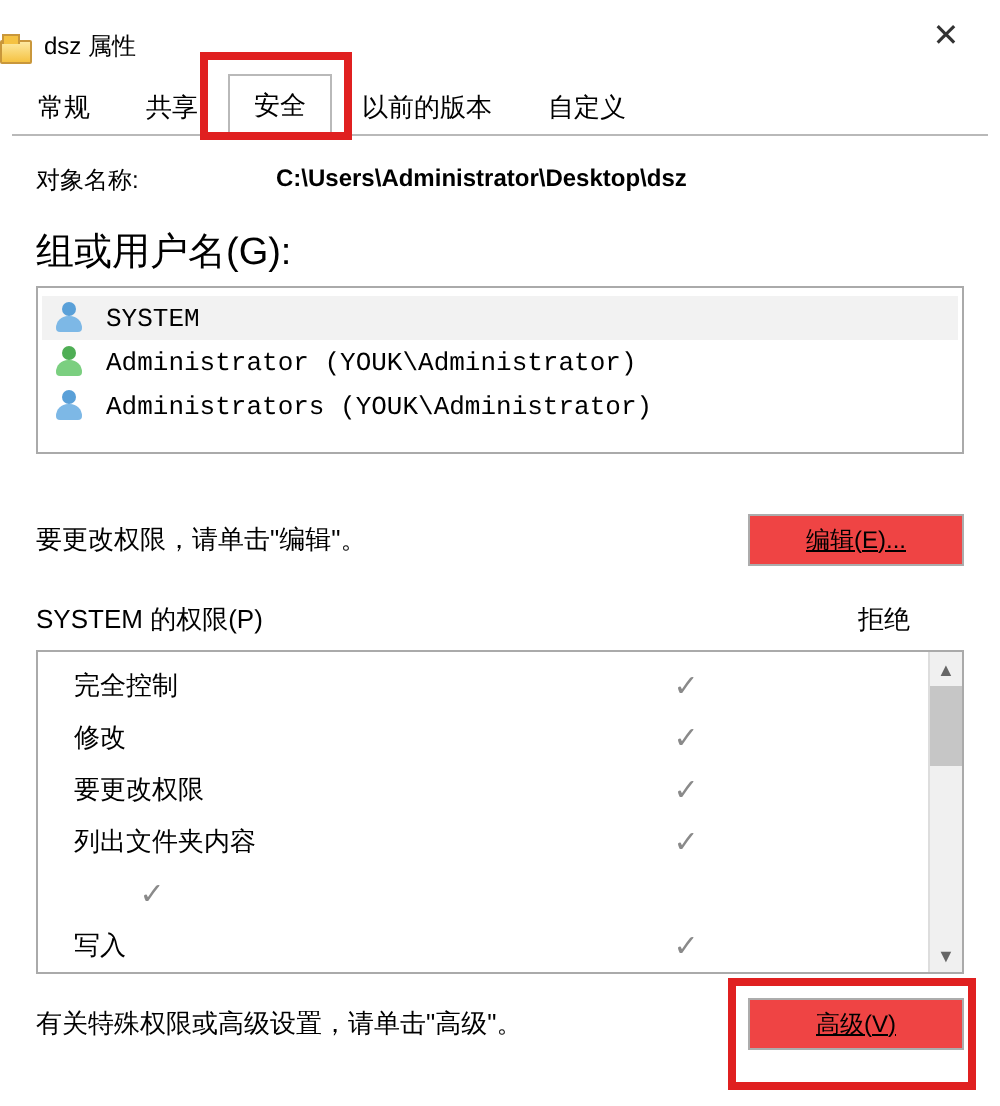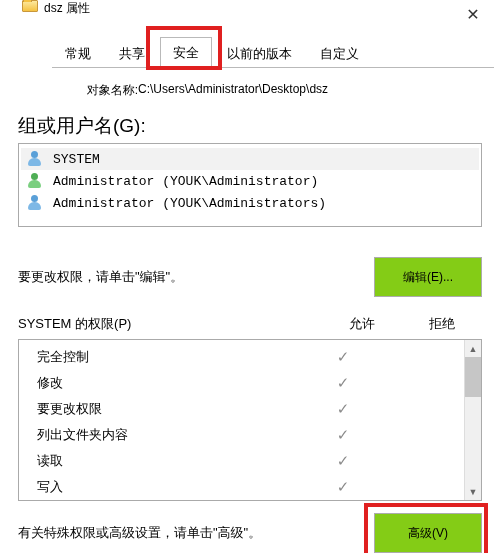--- a/index.html
+++ b/index.html
@@ -8,23 +8,23 @@
     font-family: "Microsoft YaHei", "Segoe UI", Tahoma, sans-serif;
     font-size: 12px;
     background: #fff;
     color: #000;
     width: 500px;
     height: 553px;
     overflow: hidden;
   }
   .titlebar {
     display: flex;
-    align-items: flex-start;
+    align-items: flex-end;
     height: 32px;
-    padding: 0 6px 0 22px;
+    padding: 0 6px 0 0;
   }
   .titlebar .folder-ico {
     width: 16px; height: 12px;
     border: 1px solid #c9973b;
     background: linear-gradient(#fde9a0,#f5c242);
     margin-right: 6px;
     border-radius: 1px;
     position: relative;
   }
   .titlebar .folder-ico:before{
@@ -36,21 +36,20 @@
     width: 42px; height: 28px;
     display:flex;align-items:center;justify-content:center;
     font-size:16px;color:#333;
   }
   .tabstrip {
     display:flex;
     align-items:flex-end;
     padding: 0 6px;
     height: 36px;
     position: relative;
-    margin-left: 46px;
   }
   .tab {
     padding: 6px 12px;
     border: 1px solid transparent;
     border-bottom: none;
     position: relative;
     top: 1px;
     background:#fff;
     margin-right: 2px;
     font-size: 13px;
@@ -62,22 +61,22 @@
   }
   .tabstrip-line{
     position:absolute;left:6px;right:6px;bottom:0;height:1px;background:#b9b9b9;z-index:1;
   }
   .red-box-tab {
     position:absolute; top:-6px; left:100px; width:76px; height:44px;
     border:4px solid #e02020; z-index:5; pointer-events:none;
   }
   .panel { padding: 14px 18px 10px 18px; }
   .row { display:flex; margin-bottom: 14px; }
-  .label-col { width: 120px; text-align: right; }
-  .val-col { flex:1; }
+  .label-col { width: 120px; }
+  .val-col { flex:1;font-weight:bold; }
   .group-list {
     border:1px solid #aaa;
     height: 84px;
     padding: 4px 2px;
     background:#fff;
     overflow:hidden;
     font-family:Liberation Mono, monospace;
   }
   .gl-row {
     display:flex;align-items:center;
@@ -95,24 +94,24 @@
   }
   .ico-users:after, .ico-user:after{
     content:"";position:absolute;left:1px;top:7px;width:13px;height:8px;
     border-radius:6px 6px 2px 2px;background:#7db8e6;
   }
   .ico-user:before{background:#4fae55;}
   .ico-user:after{background:#7bcf80;}
   .edit-row{display:flex;align-items:center;margin: 30px 0 18px 0;}
   .edit-row .txt{flex:1;font-size:13px;}
   .btn{
-    min-width:108px;height:40px;
-    border:1px solid #acacac;background:#84cc16;
+    min-width:108px;height:26px;
+    border:1px solid #acacac;background:#ef4444;
     font-family:inherit;font-size:12px;
-    display:flex;align-items:center;justify-content:center;
+    display:flex;align-items:center;justify-content:center;text-decoration:underline;
   }
   .perm-head{
     display:flex;margin-top:8px;font-size:13px;
   }
   .perm-head .ph-name{flex:1;}
   .perm-head .ph-col{width:80px;text-align:center;}
   .perm-list{
     border:1px solid #aaa; margin-top:6px;
     height:162px; position:relative;
     display:flex;
@@ -174,32 +173,31 @@
     <div class="gl-row sel">
       <span class="ico-users"></span>
       <span>SYSTEM</span>
     </div>
     <div class="gl-row">
       <span class="ico-user"></span>
       <span>Administrator (YOUK\Administrator)</span>
     </div>
     <div class="gl-row">
       <span class="ico-users"></span>
-      <span>Administrator (YOUK\Administrators)</span>
+      <span>Administrators (YOUK\Administrator)</span>
     </div>
   </div>
 
   <div class="edit-row">
     <div class="txt">要更改权限，请单击"编辑"。</div>
     <button class="btn">编辑(E)...</button>
   </div>
 
   <div class="perm-head">
     <div class="ph-name">SYSTEM 的权限(P)</div>
-    <div class="ph-col">允许</div>
     <div class="ph-col">拒绝</div>
   </div>
 
   <div class="perm-list">
     <div class="perm-body" id="perm-body">
         <div class="perm-row">
           <div class="pn">完全控制</div>
           <div class="pc check">✓</div>
           <div class="pc check"></div>
         </div>
@@ -212,21 +210,20 @@
           <div class="pn">要更改权限</div>
           <div class="pc check">✓</div>
           <div class="pc check"></div>
         </div>
         <div class="perm-row">
           <div class="pn">列出文件夹内容</div>
           <div class="pc check">✓</div>
           <div class="pc check"></div>
         </div>
         <div class="perm-row">
-          <div class="pn">读取</div>
           <div class="pc check">✓</div>
           <div class="pc check"></div>
         </div>
         <div class="perm-row">
           <div class="pn">写入</div>
           <div class="pc check">✓</div>
           <div class="pc check"></div>
         </div>
       </div>
     <div class="perm-scroll">

